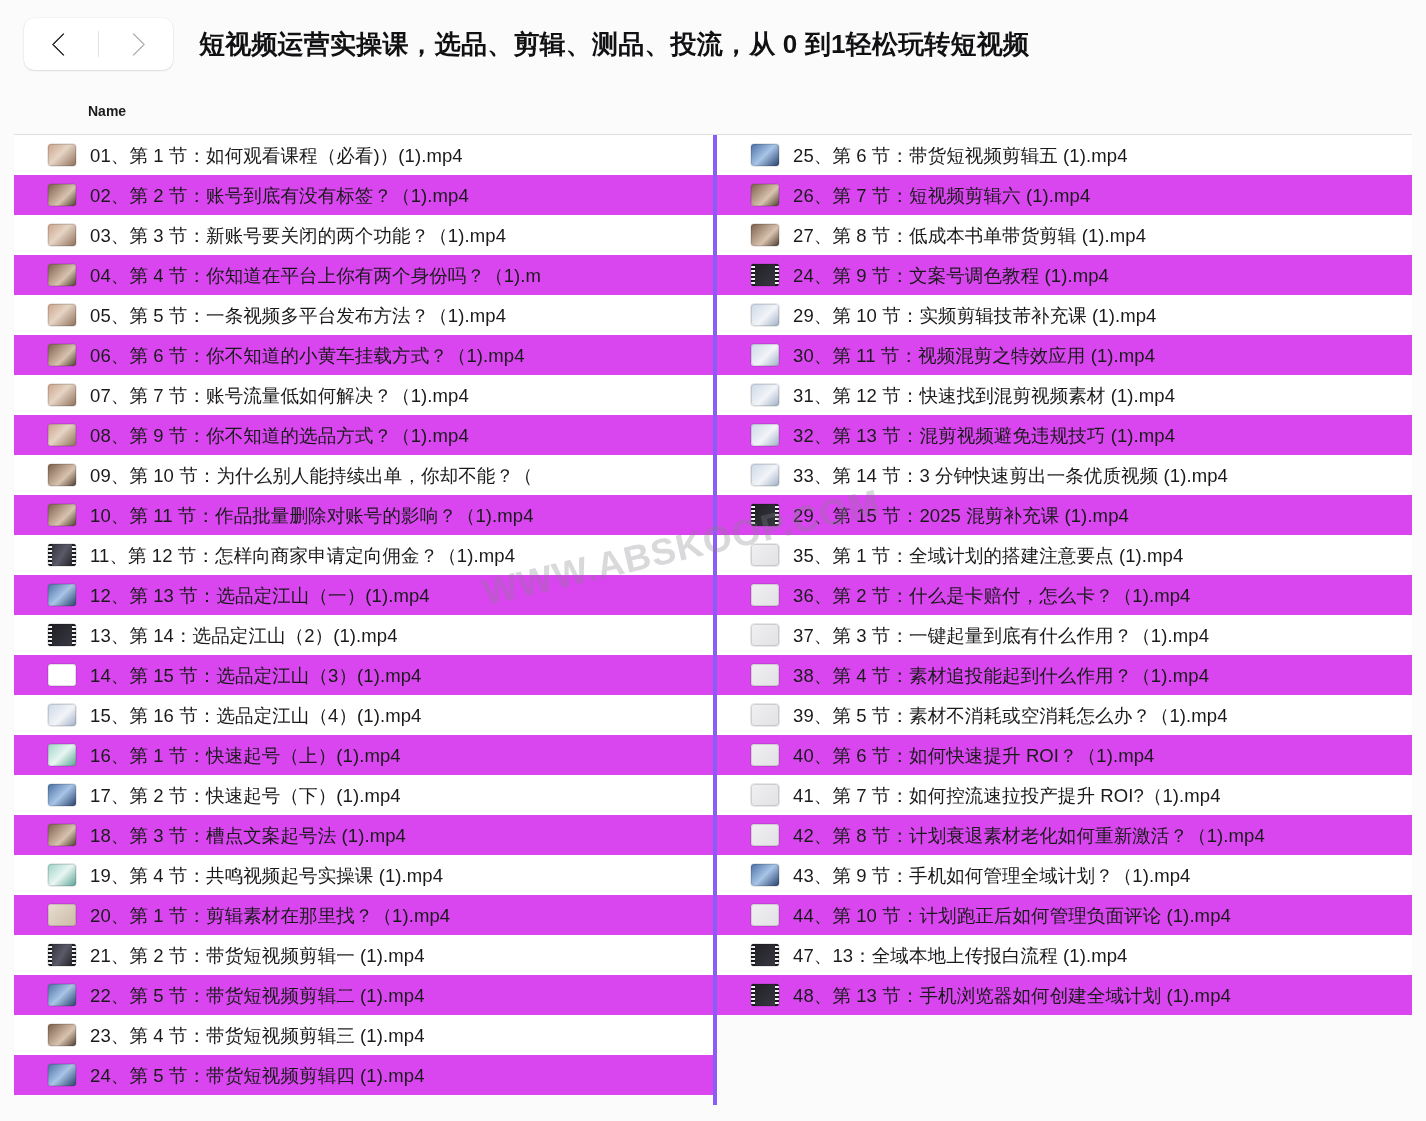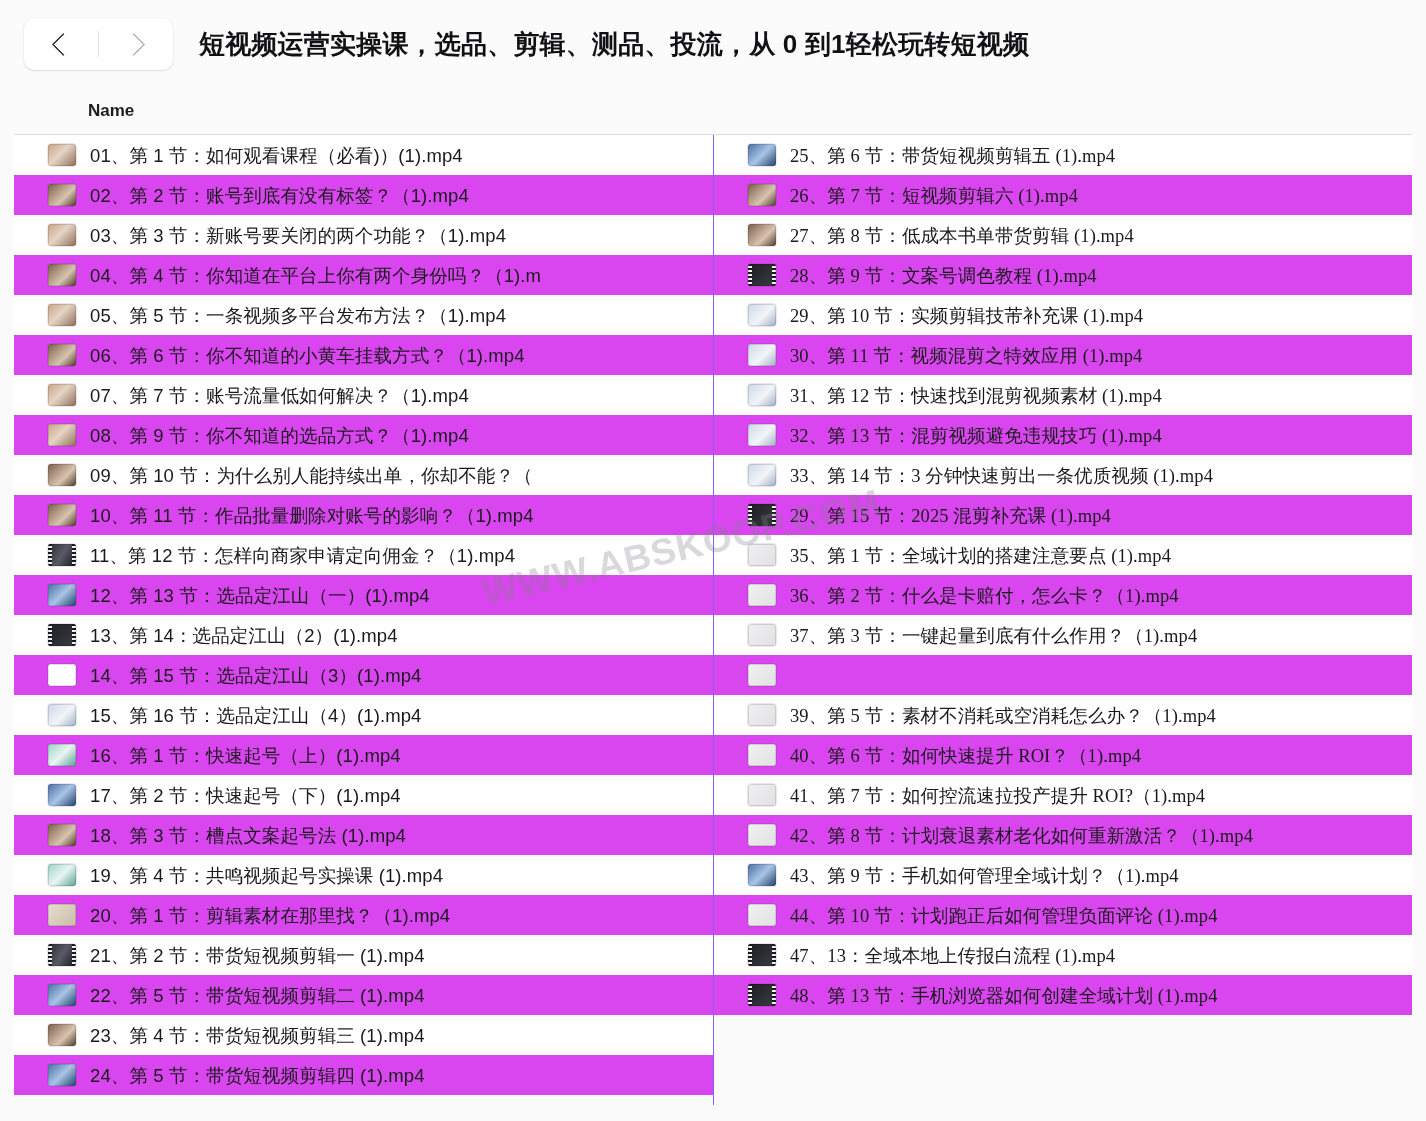--- a/index.html
+++ b/index.html
@@ -64,21 +64,21 @@
 
   
   .col-header {
     height: 46px;
     display: flex;
     align-items: center;
     padding-left: 88px;
     background: #fbfbfb;
   }
   .col-header-label {
-    font-size: 17px;
+    font-size: 14px;
     font-weight: bold;
     color: #1c1c1e;
   }
   .hrule {
     height: 1px;
     background: #dedede;
     margin: 0 14px;
   }
 
   
@@ -86,21 +86,21 @@
     position: relative;
     display: flex;
     padding: 0 14px;
     height: 970px;
   }
   .col {
     width: 50%;
     display: flex;
     flex-direction: column;
   }
-  .col.right { border-left: 1px solid #8b5cf6; font-family: Liberation Serif, serif; }
+  .col.right { border-left: 4px solid #8b5cf6; }
 
   .row {
     height: 40px;
     display: flex;
     align-items: center;
     padding-left: 34px;
     overflow: hidden;
     white-space: nowrap;
   }
   .row.odd { background: #ffffff; }
@@ -302,21 +302,21 @@
         </div>
         <div class="row odd">
           <span class="icon ic-b"></span>
           <span class="fname">27、第 8 节：低成本书单带货剪辑 (1).mp4</span>
         </div>
         <div class="row even">
           <span class="icon ic-g">
             <span class="film-l"></span>
             <span class="film-r"></span>
           </span>
-          <span class="fname">28、第 9 节：文案号调色教程 (1).mp4</span>
+          <span class="fname">24、第 9 节：文案号调色教程 (1).mp4</span>
         </div>
         <div class="row odd">
           <span class="icon ic-e"></span>
           <span class="fname">29、第 10 节：实频剪辑技芾补充课 (1).mp4</span>
         </div>
         <div class="row even">
           <span class="icon ic-e"></span>
           <span class="fname">30、第 11 节：视频混剪之特效应用 (1).mp4</span>
         </div>
         <div class="row odd">
@@ -345,20 +345,21 @@
         <div class="row even">
           <span class="icon ic-f"></span>
           <span class="fname">36、第 2 节：什么是卡赔付，怎么卡？（1).mp4</span>
         </div>
         <div class="row odd">
           <span class="icon ic-f"></span>
           <span class="fname">37、第 3 节：一键起量到底有什么作用？（1).mp4</span>
         </div>
         <div class="row even">
           <span class="icon ic-f"></span>
+          <span class="fname">38、第 4 节：素材追投能起到什么作用？（1).mp4</span>
         </div>
         <div class="row odd">
           <span class="icon ic-f"></span>
           <span class="fname">39、第 5 节：素材不消耗或空消耗怎么办？（1).mp4</span>
         </div>
         <div class="row even">
           <span class="icon ic-f"></span>
           <span class="fname">40、第 6 节：如何快速提升 ROI？（1).mp4</span>
         </div>
         <div class="row odd">

